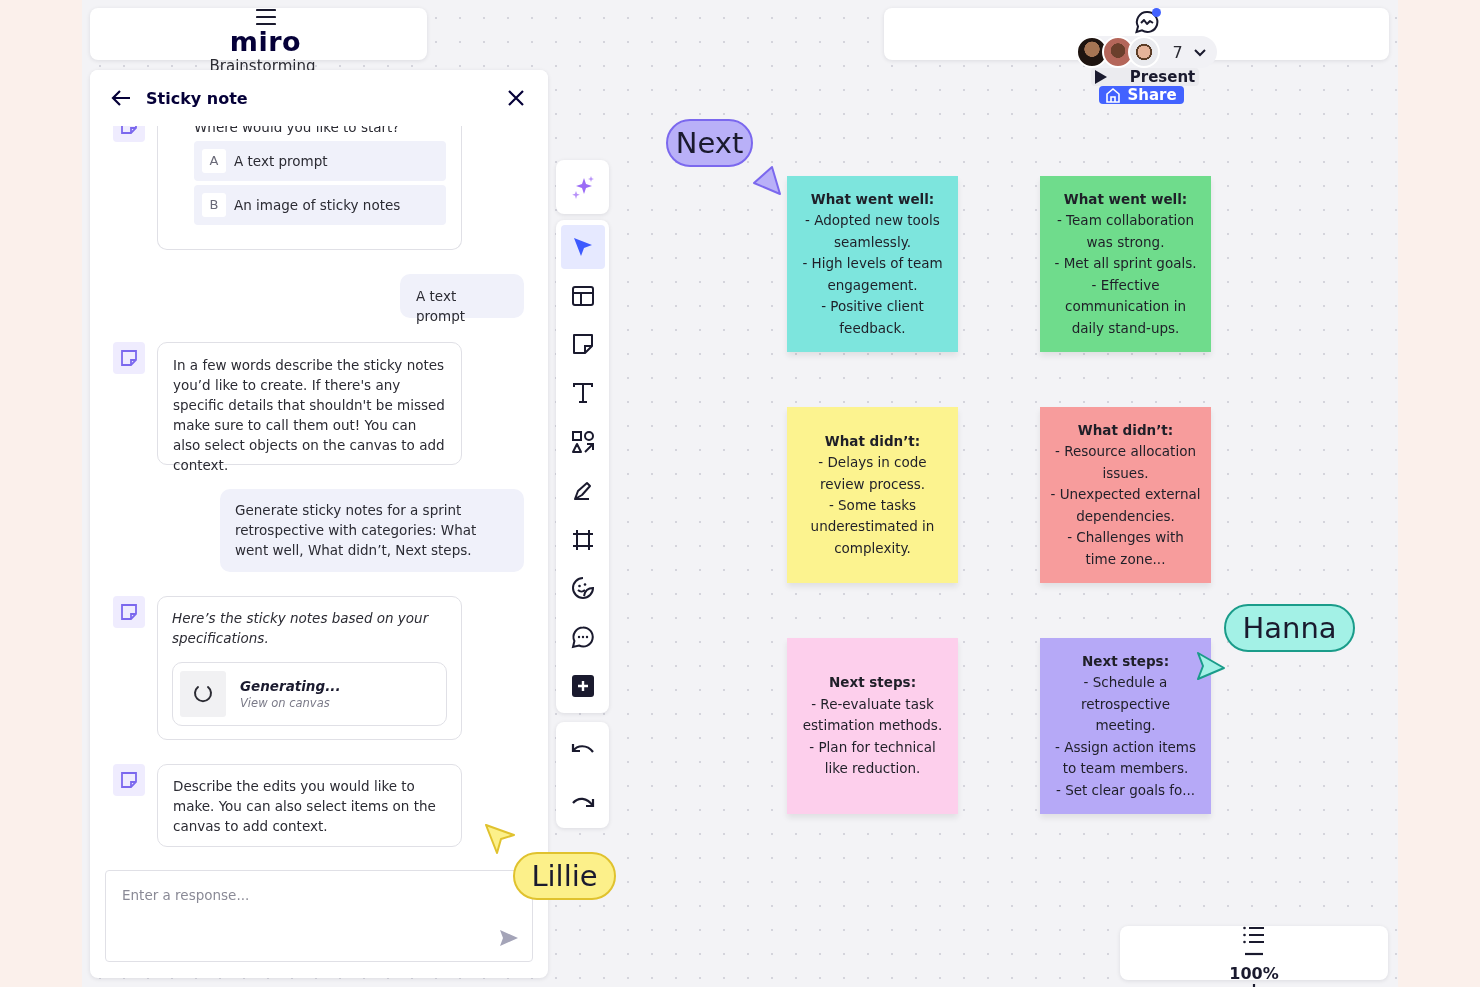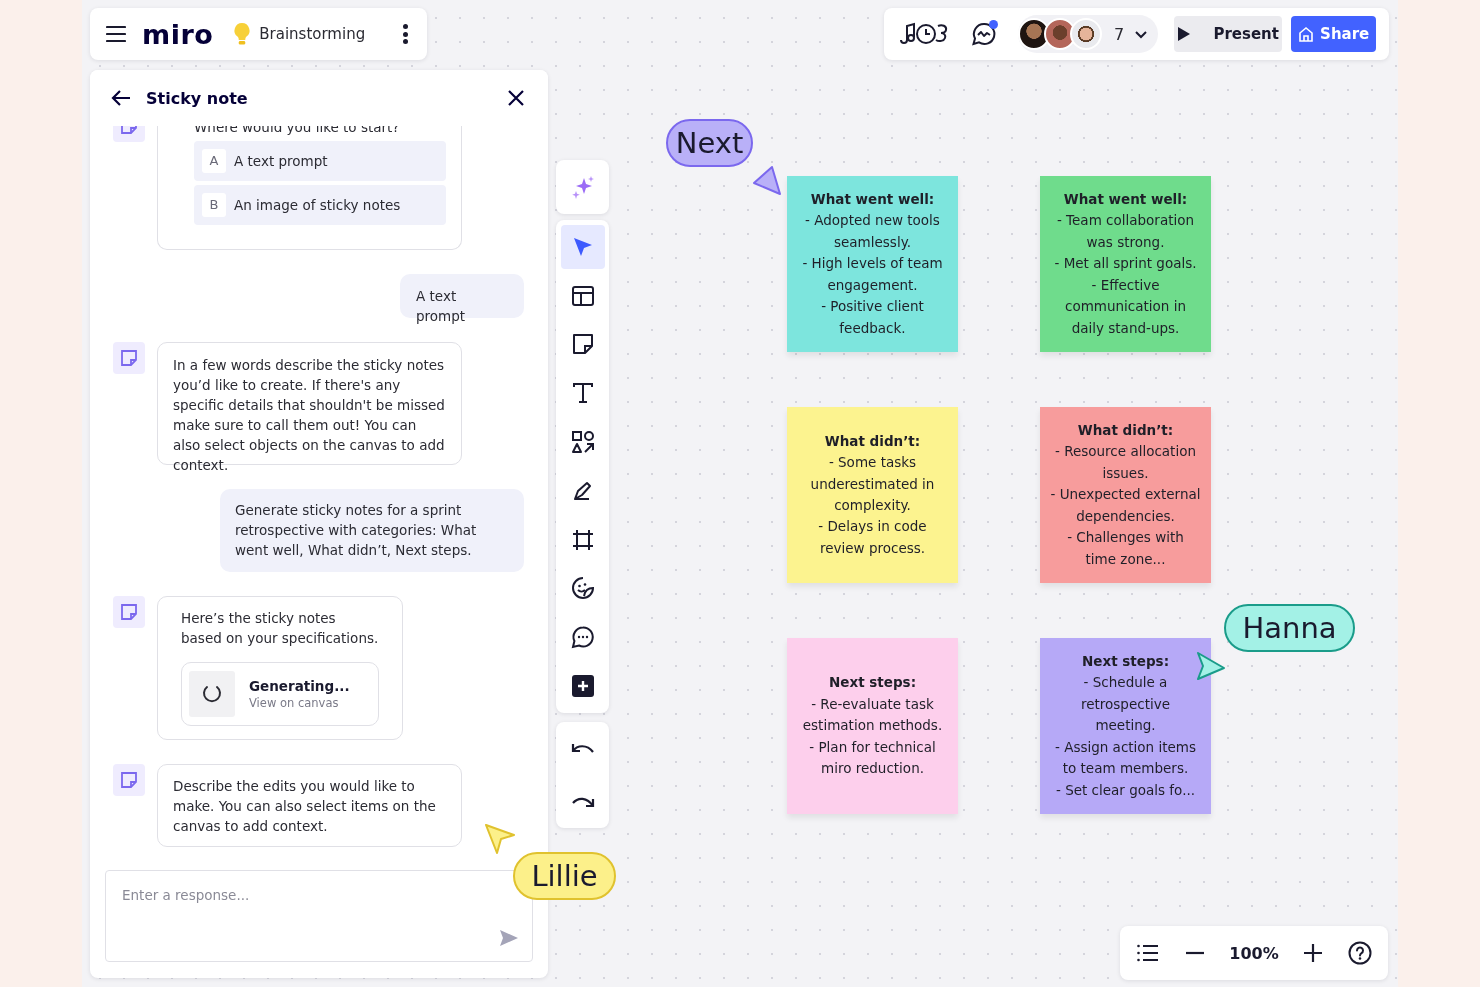--- a/index.html
+++ b/index.html
@@ -13,20 +13,21 @@
   .canvas {
     position: absolute; left: 82px; top: 0; width: 1316px; height: 987px;
     background-color: #f3f3f6;
     background-image: radial-gradient(circle, #d4d4dc 1px, transparent 1.3px);
     background-size: 24px 24px;
     background-position: 6px 6px;
   }
   .panel {
     position: absolute; background: #fff; border-radius: 8px;
     box-shadow: 0 1px 4px rgba(20,20,40,0.10);
+    flex-direction: column;
   }
   
   .boardbar { left: 90px; top: 8px; width: 337px; height: 52px; display: flex; align-items: center; }
   .boardbar .menu-btn { margin-left: 14px; width: 24px; height: 24px; display: flex; align-items: center; justify-content: center; }
   .boardbar .logo { margin-left: 14px; font-weight: bold; font-size: 27px; letter-spacing: 0.5px; color: #050038; font-family: "DejaVu Sans", sans-serif; }
   .boardbar .bulb { margin-left: 20px; width: 18px; height: 24px; }
   .boardbar .title { margin-left: 8px; font-size: 15px; color: #2b2b33; }
   .boardbar .more { margin-left: auto; margin-right: 18px; width: 8px; height: 24px; display:flex; flex-direction: column; justify-content: space-between; align-items:center; padding: 2px 0; }
   .boardbar .more span { width: 5px; height: 5px; background: #1a1a2e; border-radius: 50%; display:block; }
 
@@ -191,21 +192,21 @@
   <div class="bubble" style="left:67px; top:272px; width:305px; height:123px; padding:12px 15px;">In a few words describe the sticky notes you’d like to create. If there's any specific details that shouldn't be missed make sure to call them out! You can also select objects on the canvas to add context.</div>
 
   <div class="user-bubble" style="left:130px; top:419px; width:304px; height:83px; padding:11px 15px;">Generate sticky notes for a sprint retrospective with categories: What went well, What didn’t, Next steps.</div>
 
   <div class="bot-icon" style="left:23px; top:526px;">
     <svg width="18" height="18" viewBox="0 0 18 18">
         <path d="M2 2h14v9l-5 5H2z" fill="none" stroke="#7b68ee" stroke-width="1.8"></path>
         <path d="M11 16v-5h5" fill="none" stroke="#7b68ee" stroke-width="1.8"></path>
       </svg>
   </div>
-  <div class="bubble" style="left:67px; top:526px; width:246px; height:144px; padding:11px 23px;">
+  <div class="bubble" style="left:67px; top:526px; width:305px; height:144px; padding:11px 14px;font-style:italic;">
     <div>Here’s the sticky notes based on your specifications.</div>
     <div class="gen-card">
       <div class="spin-box">
         <svg width="22" height="22" viewBox="0 0 22 22">
             <path d="M6 4a8 8 0 1 0 10 0" fill="none" stroke="#2b2b33" stroke-width="2" stroke-linecap="round"></path>
           </svg>
       </div>
       <div class="gen-text">
         <div class="gen-title">Generating...</div>
         <div class="gen-sub">View on canvas</div>
@@ -325,33 +326,33 @@
   <div>- Positive client feedback.</div>
 </div>
 <div class="sticky" style="left:1040px; top:176px; background:#6fdc8c;">
   <div class="s-title">What went well:</div>
   <div>- Team collaboration was strong.</div>
   <div>- Met all sprint goals.</div>
   <div>- Effective communication in daily stand-ups.</div>
 </div>
 <div class="sticky" style="left:787px; top:407px; background:#fcf38f;">
   <div class="s-title">What didn’t:</div>
+  <div>- Delays in code review process.</div>
   <div>- Some tasks underestimated in complexity.</div>
-  <div>- Delays in code review process.</div>
 </div>
 <div class="sticky" style="left:1040px; top:407px; background:#f79c9c;">
   <div class="s-title">What didn’t:</div>
   <div>- Resource allocation issues.</div>
   <div>- Unexpected external dependencies.</div>
   <div>- Challenges with time zone...</div>
 </div>
 <div class="sticky" style="left:787px; top:638px; background:#fdcfec;">
   <div class="s-title">Next steps:</div>
   <div>- Re-evaluate task estimation methods.</div>
-  <div>- Plan for technical miro reduction.</div>
+  <div>- Plan for technical like reduction.</div>
 </div>
 <div class="sticky" style="left:1040px; top:638px; background:#b6a9f7;">
   <div class="s-title">Next steps:</div>
   <div>- Schedule a retrospective meeting.</div>
   <div>- Assign action items to team members.</div>
   <div>- Set clear goals fo...</div>
 </div>
 
 <div class="cursor-label" style="left:666px; top:119px; width:87px; height:48px; background:#b9b0f8; border-color:#7b68ee;">Next</div>
 <svg class="cursor-arrow" style="left:752px; top:164px;" width="30" height="32" viewBox="0 0 30 32">

